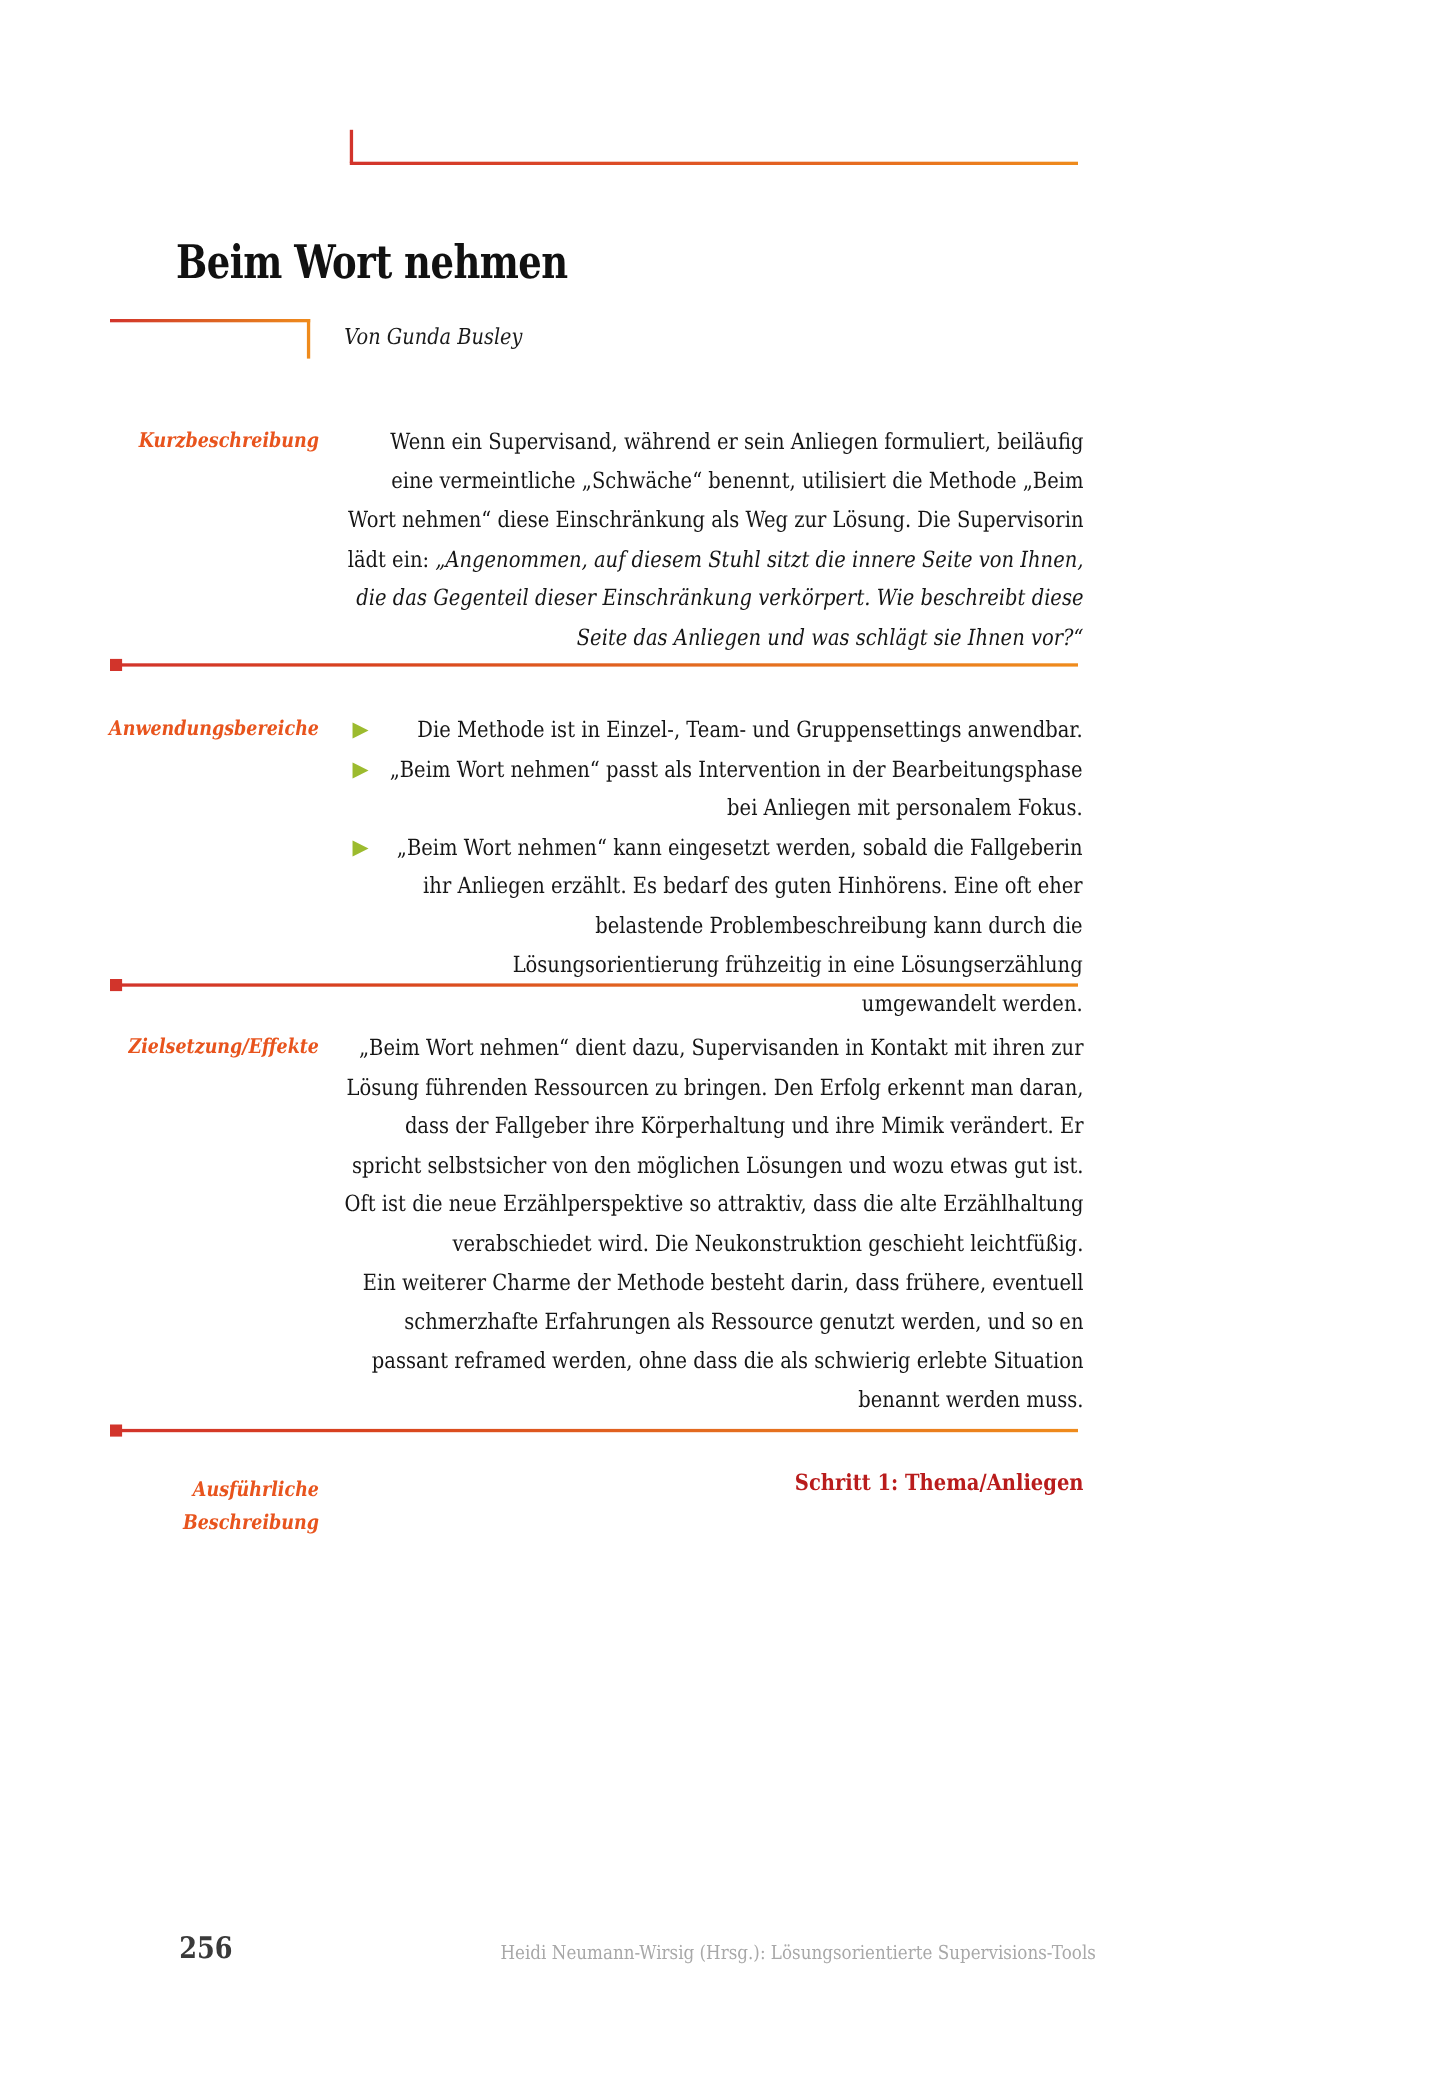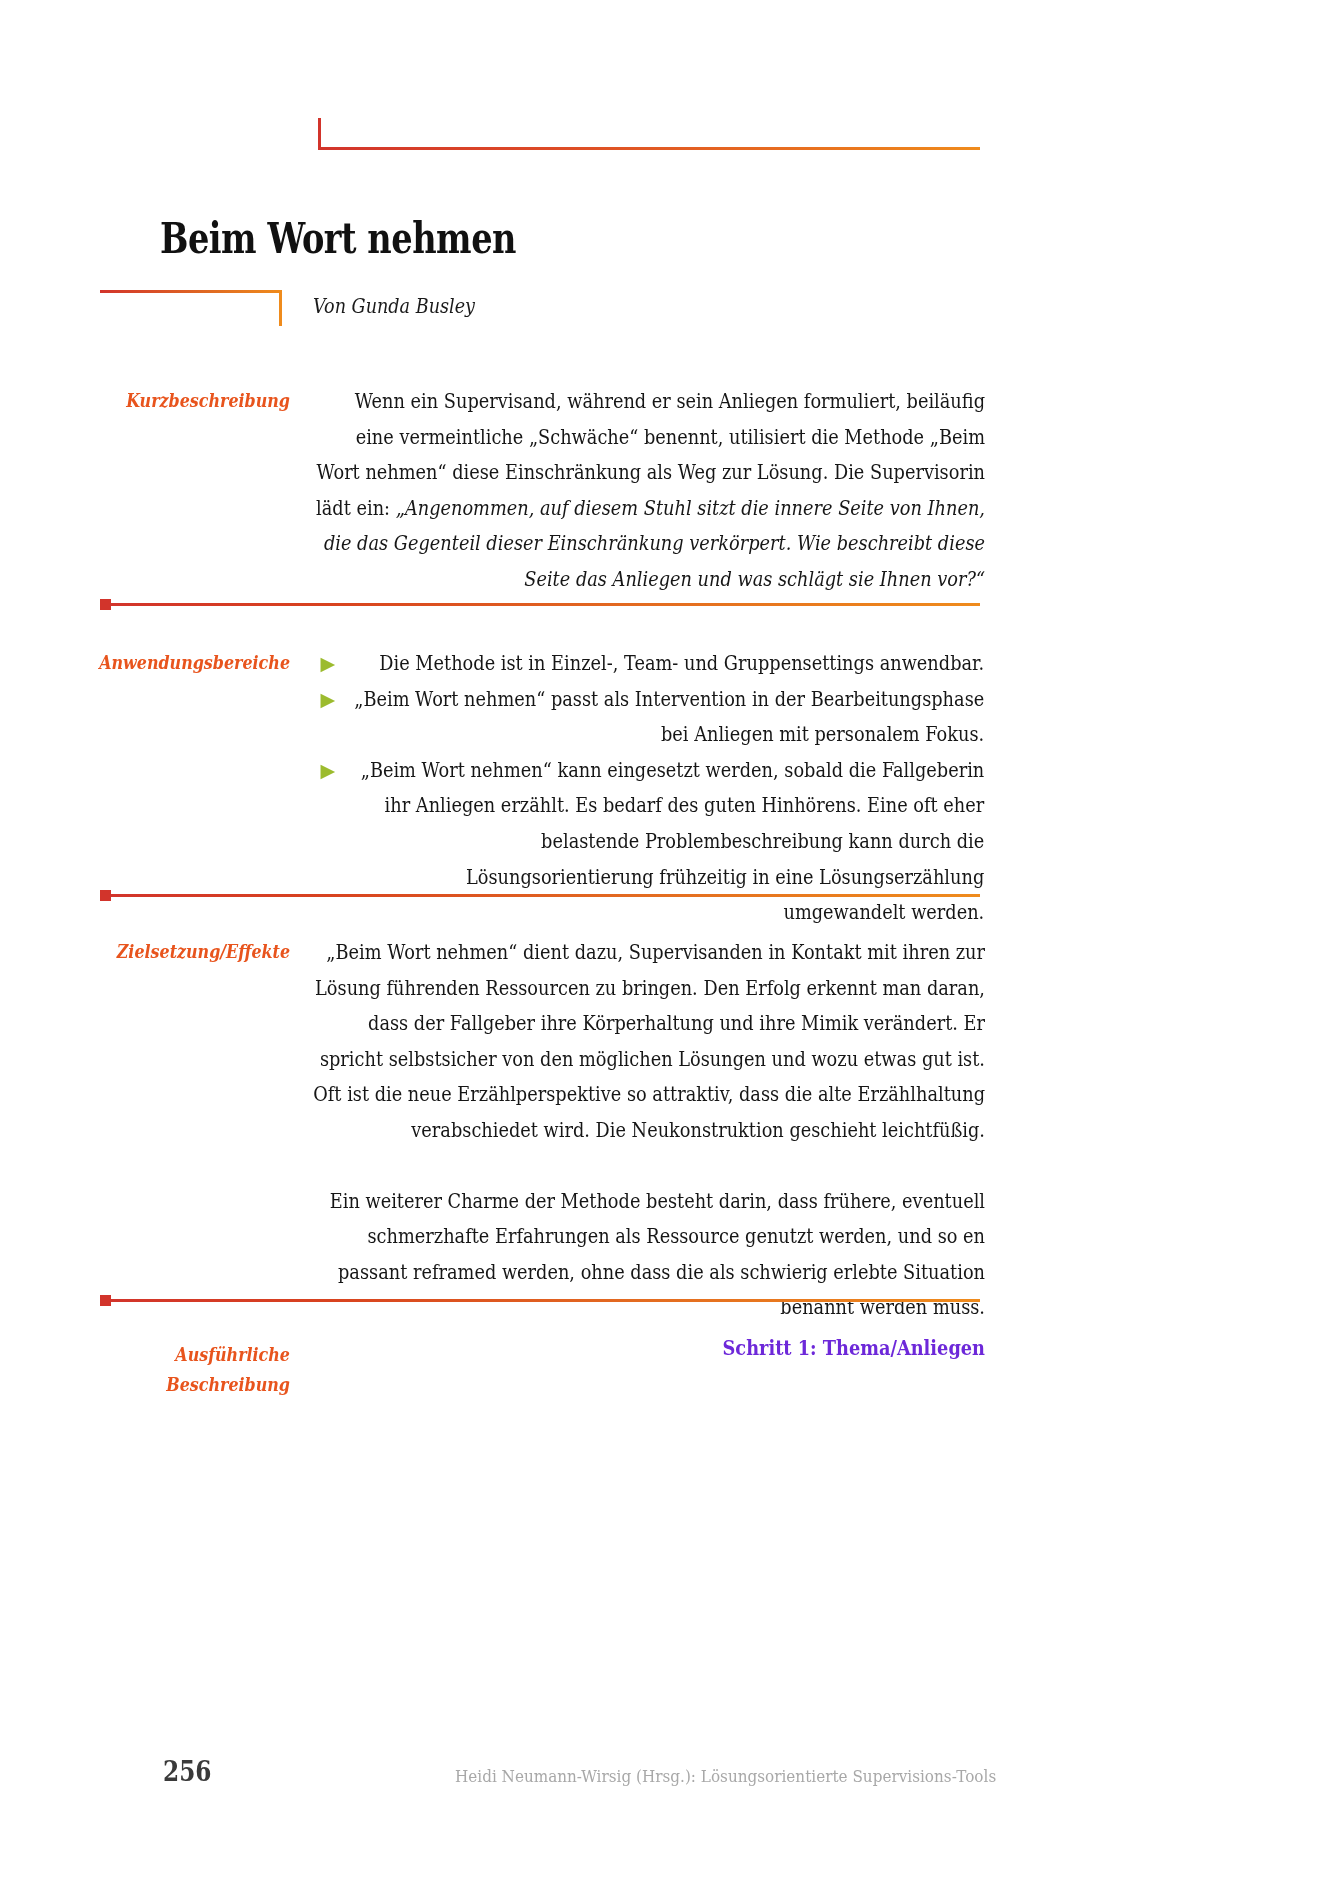--- a/index.html
+++ b/index.html
@@ -148,21 +148,20 @@
     font-family: "DejaVu Serif", "Liberation Serif", serif;
     font-size: 20.3px;
     line-height: 35.6px;
     color: #161616;
     text-align: right;
   }
   .body p {
     margin: 0;
   }
   .body p + p {
-    margin-top: 35px;
   }
   .body .q {
     font-style: italic;
   }
   .scaler {
     display: block;
     transform: scaleX(0.875);
     transform-origin: left top;
     width: 768px;
   }
@@ -191,21 +190,21 @@
     color: #9cbb2e;
     font-size: 19px;
     font-family: "DejaVu Sans", sans-serif;
   }
 
   .step-head {
     font-family: "DejaVu Serif", "Liberation Serif", serif;
     font-weight: bold;
     font-size: 20.3px;
     line-height: 35.6px;
-    color: #6d28d9;
+    color: #b91c1c;
     margin: 0;
   }
 
   
   .page-number {
     position: absolute;
     left: 163px;
     top: 1756px;
     font-family: "DejaVu Serif", "Liberation Serif", serif;
     font-weight: bold;

